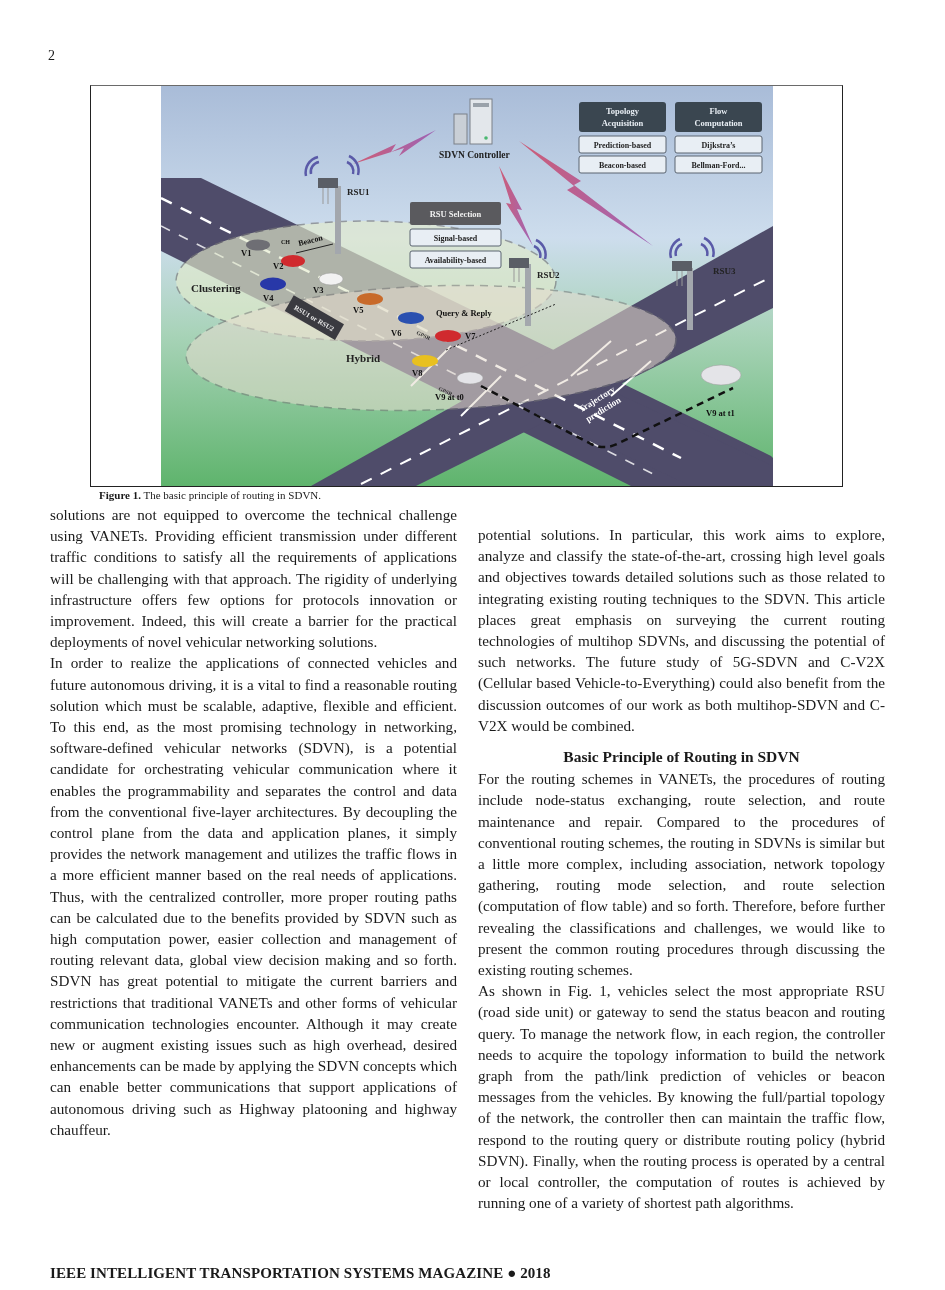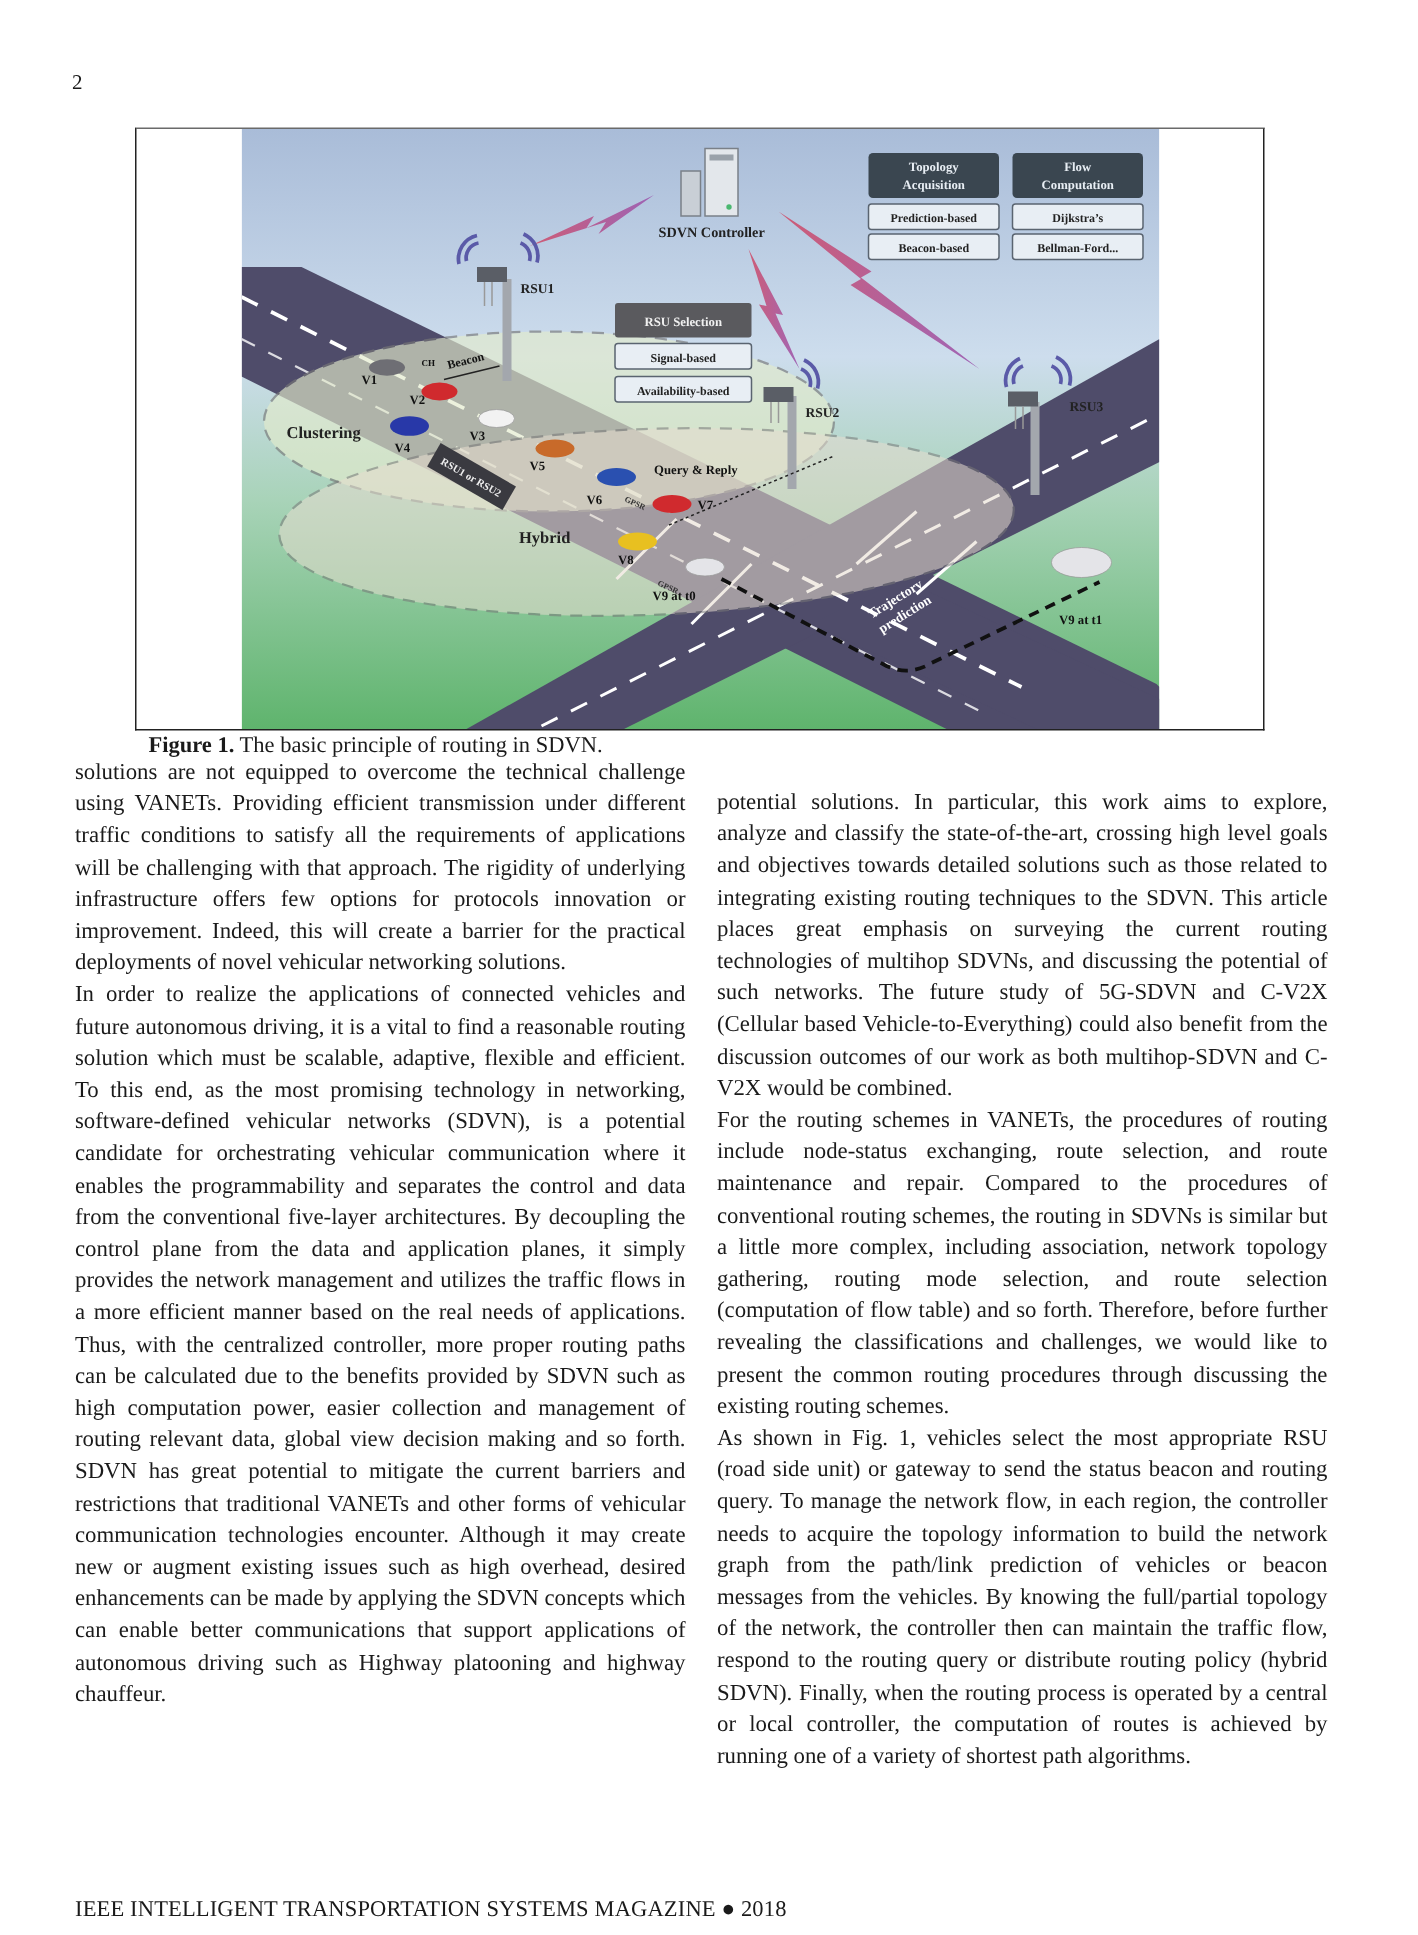--- a/index.html
+++ b/index.html
@@ -3,28 +3,28 @@
 <meta charset="utf-8">
 <style>
   html, body { margin: 0; padding: 0; background: #ffffff; }
   body { width: 945px; height: 1290px; position: relative; overflow: hidden;
          font-family: "Liberation Serif", "DejaVu Serif", serif; color: #1a1a1a; }
   .page-num { position: absolute; left: 48px; top: 48px; font-size: 14px; }
   .figure-frame { position: absolute; left: 90px; top: 85px; width: 753px; height: 402px;
                   border: 1.5px solid #222; border-top-color: #6a6a6a; box-sizing: border-box; background: #fff; }
   .figure-art { position: absolute; left: 70px; top: 0; width: 612px; height: 400px; overflow: hidden; }
   .figure-art svg { display: block; }
-  .caption { position: absolute; left: 99px; top: 489px; font-size: 15px; }
+  .caption { position: absolute; left: 99px; top: 489px; font-size: 11px; }
   .caption b { font-weight: bold; }
   .col { position: absolute; font-size: 15.2px; line-height: 21.2px; text-align: justify; hyphens: manual; }
   .col p { margin: 0; }
   .col-left { left: 50px; top: 504px; width: 407px; }
   .col-right { left: 478px; top: 524px; width: 407px; }
   .section-heading { text-align: center; font-weight: bold; font-size: 15.5px; margin: 10px 0 1px 0 !important; }
-  .footer { position: absolute; left: 50px; top: 1265px; font-size: 15px; letter-spacing: 0.1px; }
+  .footer { position: absolute; left: 50px; top: 1265px; font-size: 15px; letter-spacing: 0.1px; font-weight: bold; }
   .fig-text { font-family: "Liberation Serif", "DejaVu Serif", serif; font-weight: bold; }
 </style>
 </head>
 <body>
 
 <div class="page-num">2</div>
 
 <div class="figure-frame">
   <div class="figure-art">
     <svg width="612" height="400" viewBox="0 0 612 400" xmlns="http://www.w3.org/2000/svg">
@@ -190,17 +190,18 @@
 
 <div class="caption"><b>Figure 1.</b><span> The basic principle of routing in SDVN.</span></div>
 
 <div class="col col-left">
   <p>solutions are not equipped to overcome the technical chal­lenge using VANETs. Providing efficient transmission un­der different traffic conditions to satisfy all the require­ments of applications will be challenging with that ap­proach. The rigidity of underlying infrastructure offers few options for protocols innovation or improvement. Indeed, this will create a barrier for the practical deployments of novel vehicular networking solutions.</p>
   <p>In order to realize the applications of connected vehicles and future autonomous driving, it is a vital to find a rea­sonable routing solution which must be scalable, adaptive, flexible and efficient. To this end, as the most promising technology in networking, software-defined vehicular net­works (SDVN), is a potential candidate for orchestrating vehicular communication where it enables the program­mability and separates the control and data from the con­ventional five-layer architectures. By decoupling the con­trol plane from the data and application planes, it simply provides the network management and utilizes the traffic flows in a more efficient manner based on the real needs of applications. Thus, with the centralized controller, more proper routing paths can be calculated due to the benefits provided by SDVN such as high computation power, eas­ier collection and management of routing relevant data, global view decision making and so forth. SDVN has great potential to mitigate the current barriers and restrictions that traditional VANETs and other forms of vehicular com­munication technologies encounter. Although it may cre­ate new or augment existing issues such as high overhead, desired enhancements can be made by applying the SDVN concepts which can enable better communications that support applications of autonomous driving such as High­way platooning and highway chauffeur.</p>
 </div>
 
 <div class="col col-right">
   <p>potential solutions. In particular, this work aims to explore, analyze and classify the state-of-the-art, crossing high level goals and objectives towards detailed solutions such as those related to integrating existing routing techniques to the SDVN. This article places great emphasis on surveying the current routing technologies of multihop SDVNs, and discussing the potential of such networks. The future study of 5G-SDVN and C-V2X (Cellular based Vehicle-to-Everything) could also benefit from the discussion out­comes of our work as both multihop-SDVN and C-V2X would be combined.</p>
+  <p class="section-heading">Basic Principle of Routing in SDVN</p>
   <p>For the routing schemes in VANETs, the procedures of routing include node-status exchanging, route selection, and route maintenance and repair. Compared to the pro­cedures of conventional routing schemes, the routing in SDVNs is similar but a little more complex, including as­sociation, network topology gathering, routing mode se­lection, and route selection (computation of flow table) and so forth. Therefore, before further revealing the classifica­tions and challenges, we would like to present the common routing procedures through discussing the existing rout­ing schemes.</p>
   <p>As shown in Fig. 1, vehicles select the most appropriate RSU (road side unit) or gateway to send the status beacon and routing query. To manage the network flow, in each region, the controller needs to acquire the topology infor­mation to build the network graph from the path/link pre­diction of vehicles or beacon messages from the vehicles. By knowing the full/partial topology of the network, the controller then can maintain the traffic flow, respond to the routing query or distribute routing policy (hybrid SDVN). Finally, when the routing process is operated by a central or local controller, the computation of routes is achieved by running one of a variety of shortest path algorithms.</p>
 </div>
 
 <div class="footer">IEEE INTELLIGENT TRANSPORTATION SYSTEMS MAGAZINE ● 2018</div>
 
 </body></html>

